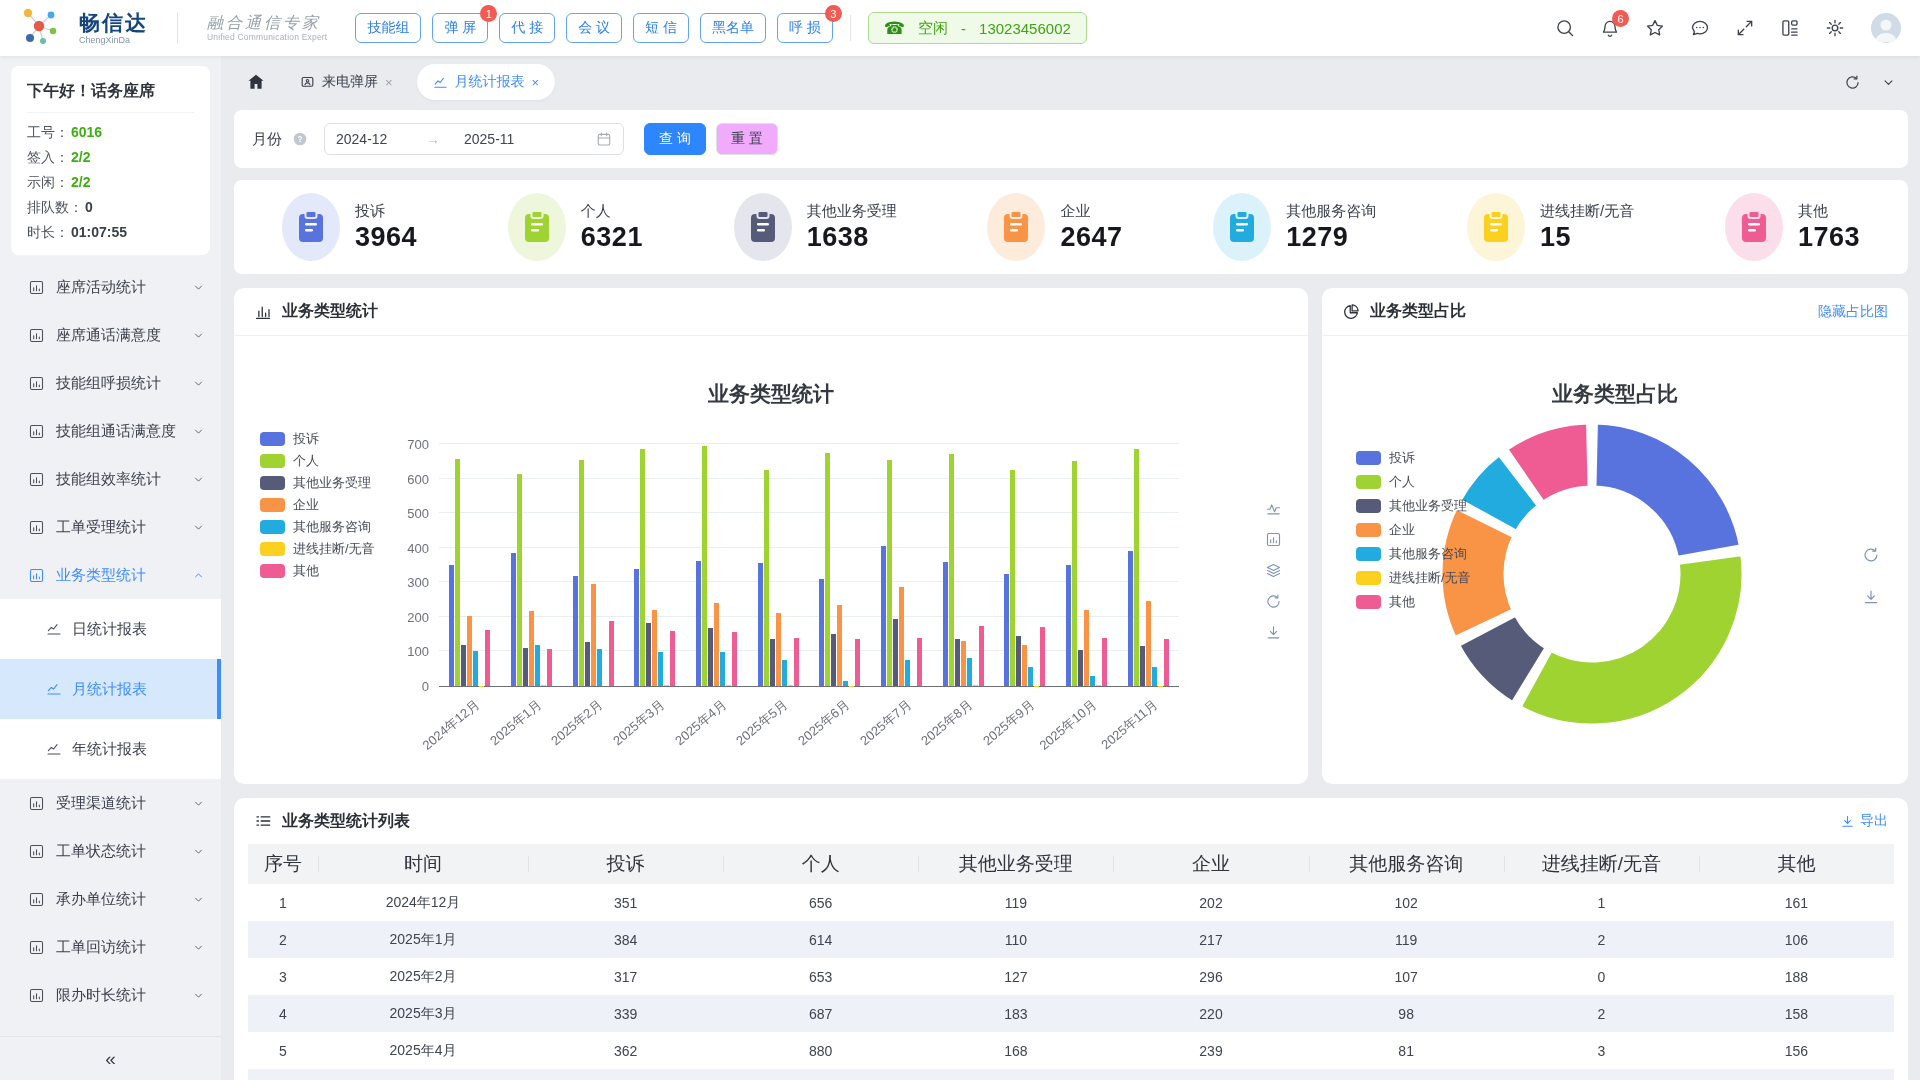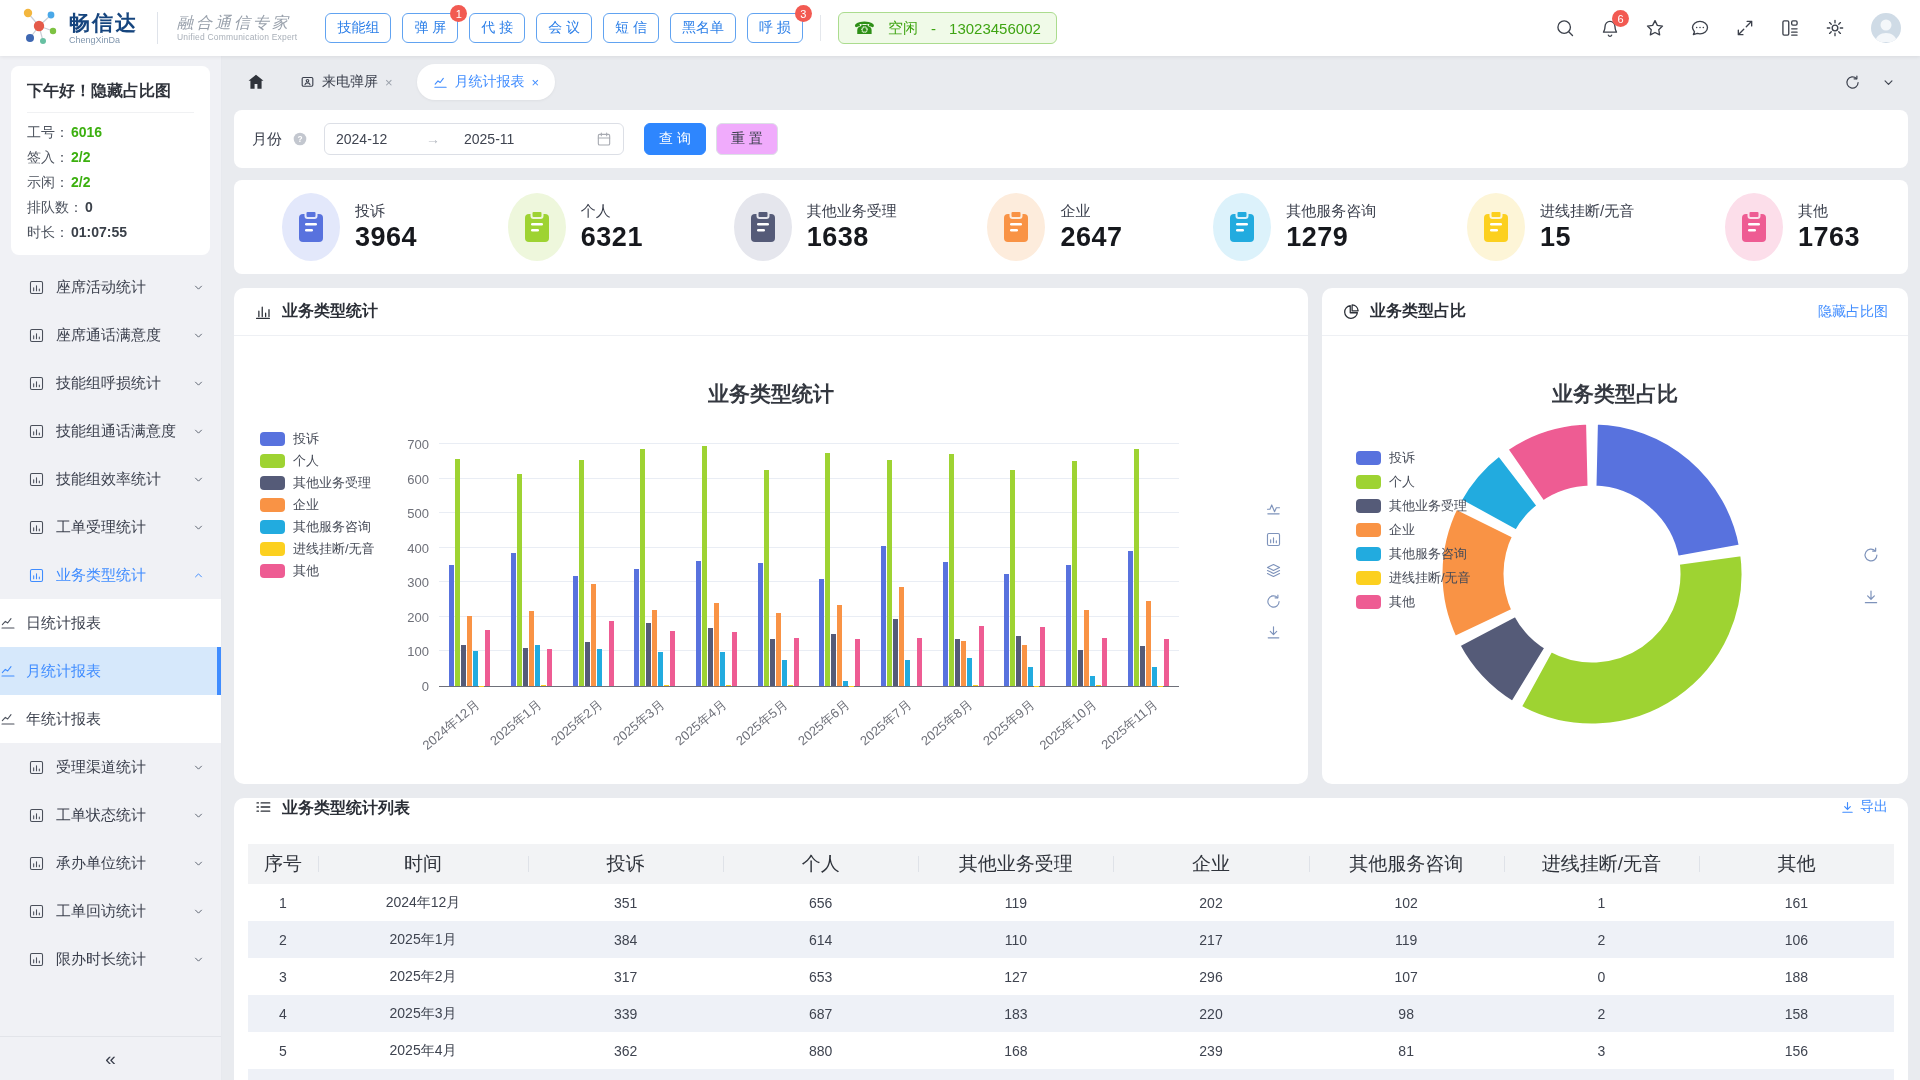--- a/index.html
+++ b/index.html
@@ -3,21 +3,21 @@
 <meta charset="utf-8">
 <style>
   * { margin:0; padding:0; box-sizing:border-box; }
   html,body { width:1920px; height:1080px; overflow:hidden; background:#e9ebef; }
   body { font-family:"Liberation Sans","DejaVu Sans",sans-serif; }
   .app { position:relative; width:1920px; height:1080px; overflow:hidden; }
 
   
   .topbar { position:absolute; left:0; top:0; right:0; height:56px; background:#fff;
             display:flex; align-items:center; padding:0 18px; box-shadow:0 1px 4px rgba(0,0,0,.07); z-index:5; }
-  .brand { display:flex; align-items:center; gap:9px; }
+  .brand { display:flex; align-items:center; gap:19px; }
   .brand-name { font-size:21px; font-weight:bold; color:#16457e; letter-spacing:2px; line-height:1.1; }
   .brand-en { font-size:9px; color:#8096ad; }
   .brand-divider { width:1px; height:32px; background:#dfe3ea; margin:0 10px; }
   .slogan { font-family:"DejaVu Serif","Liberation Serif",serif; font-style:italic; color:#98a0ab; font-size:16px; letter-spacing:3px; line-height:1.1; }
   .slogan-en { font-size:8.5px; color:#a9b0b9; letter-spacing:.2px; }
   .top-buttons { display:flex; gap:11px; margin-left:28px; }
   .top-btn { position:relative; height:30px; padding:0 11px; border:1px solid #61a3f1; border-radius:6px;
              color:#2c7fe8; font-size:14px; background:#fff; display:flex; align-items:center; cursor:pointer; white-space:nowrap; }
   .badge { position:absolute; top:-9px; right:-10px; background:#f25a52; color:#fff; font-size:11px;
            min-width:17px; height:17px; border-radius:9px; display:flex; align-items:center; justify-content:center; padding:0 4px; }
@@ -36,21 +36,21 @@
   .greet-title { font-size:16px; font-weight:bold; color:#2f333b; padding:3px 0 10px; border-bottom:1px solid #f0f1f3; margin-bottom:7px; }
   .greet-row { font-size:14px; color:#4d535e; line-height:25px; }
   .greet-val { font-weight:bold; color:#3a4049; margin-left:2px; }
   .greet-val.green { color:#3cb00f; }
   .menu { flex:1; overflow:hidden; }
   .menu-item { height:48px; display:flex; align-items:center; padding:0 16px 0 28px; color:#3a3f4c; font-size:15px; cursor:pointer; }
   .menu-item .mi-icon { margin-right:11px; display:flex; color:#4a4f5a; }
   .menu-item .chev { margin-left:auto; color:#5c6370; display:flex; }
   .menu-item.active { color:#3f8cff; }
   .menu-item.active .mi-icon,.menu-item.active .chev { color:#3f8cff; }
-  .menu-sub { height:48px; display:flex; align-items:center; font-size:15px; color:#3a3f4c;
+  .menu-sub { height:60px; display:flex; align-items:center; padding-left:46px; font-size:15px; color:#3a3f4c;
               cursor:pointer; position:relative; background:#fff; }
   .menu-sub .mi-icon { margin-right:10px; display:flex; color:#4a4f5a; }
   .menu-sub.active { background:#d6e8fb; color:#3f8cff; }
   .menu-sub.active .mi-icon { color:#3f8cff; }
   .menu-sub.active::after { content:""; position:absolute; right:0; top:0; bottom:0; width:4px; background:#3f8cff; }
   .side-footer { height:44px; border-top:1px solid #e2e4e9; display:flex; align-items:center; justify-content:center;
                  font-size:19px; color:#3a3f4c; cursor:pointer; background:#f0f1f5; }
 
   
   .main { position:absolute; left:222px; top:56px; right:0; bottom:0; background:#e9ebef; overflow:hidden; }
@@ -113,21 +113,21 @@
   .bar { width:5px; }
   .xlabel { position:absolute; width:112px; text-align:right; font-size:13px; color:#6e7079;
             transform:rotate(-40deg); transform-origin:100% 0; white-space:nowrap; }
   .chart-toolbar { position:absolute; right:26px; top:212px; display:flex; flex-direction:column; gap:14px; color:#7e93bb; }
   .chart-toolbar span { display:flex; cursor:pointer; }
   .pie-toolbar { position:absolute; right:28px; top:258px; display:flex; flex-direction:column; gap:24px; color:#7e93bb; }
   .pie-toolbar span { display:flex; cursor:pointer; }
   #donut { position:absolute; left:90px; top:106px; }
 
   .table-panel { position:relative; height:400px; overflow:hidden; }
-  .table-head-row { height:46px; display:flex; align-items:flex-start; gap:10px; padding:0 20px; }
+  .table-head-row { height:46px; display:flex; align-items:center; gap:10px; padding:0 20px; }
   .export-link { margin-left:auto; color:#3f8cff; font-size:14px; display:flex; gap:5px; align-items:center; cursor:pointer; }
   .table-wrap { padding:0 14px; }
   table { width:100%; border-collapse:collapse; table-layout:fixed; }
   thead th { height:40px; background:#f2f3f5; font-size:19px; color:#2f333b; font-weight:normal; position:relative; }
   thead th:not(:first-child)::before { content:""; position:absolute; left:0; top:12px; bottom:12px; width:1px; background:#dfe2e8; }
   tbody td { height:37px; text-align:center; font-size:14px; color:#3f4450; }
   tbody tr:nth-child(even) { background:#eef1f7; }
   .row-filler { height:20px; background:#eef1f7; margin:0 14px; }
 </style>
 </head>
@@ -240,21 +240,21 @@
               <circle cx="16" cy="13" r="5.5" fill="#f4f7fa"></circle>
               <path d="M5 30c1-6 5.5-9 11-9s10 3 11 9z" fill="#f4f7fa"></path>
             </g>
           </svg>
         </span>
       </div>
   </header>
 
   <aside class="sidebar">
     <div class="greet-card">
-      <div class="greet-title">下午好！隐藏占比图</div>
+      <div class="greet-title">下午好！话务座席</div>
       <div id="greetRows">
           <div class="greet-row"><span>工号：</span><span class="greet-val green">6016</span></div>
           <div class="greet-row"><span>签入：</span><span class="greet-val green">2/2</span></div>
           <div class="greet-row"><span>示闲：</span><span class="greet-val green">2/2</span></div>
           <div class="greet-row"><span>排队数：</span><span class="greet-val">0</span></div>
           <div class="greet-row"><span>时长：</span><span class="greet-val">01:07:55</span></div>
         </div>
     </div>
     <nav class="menu" id="menu">
         <div class="menu-item">

